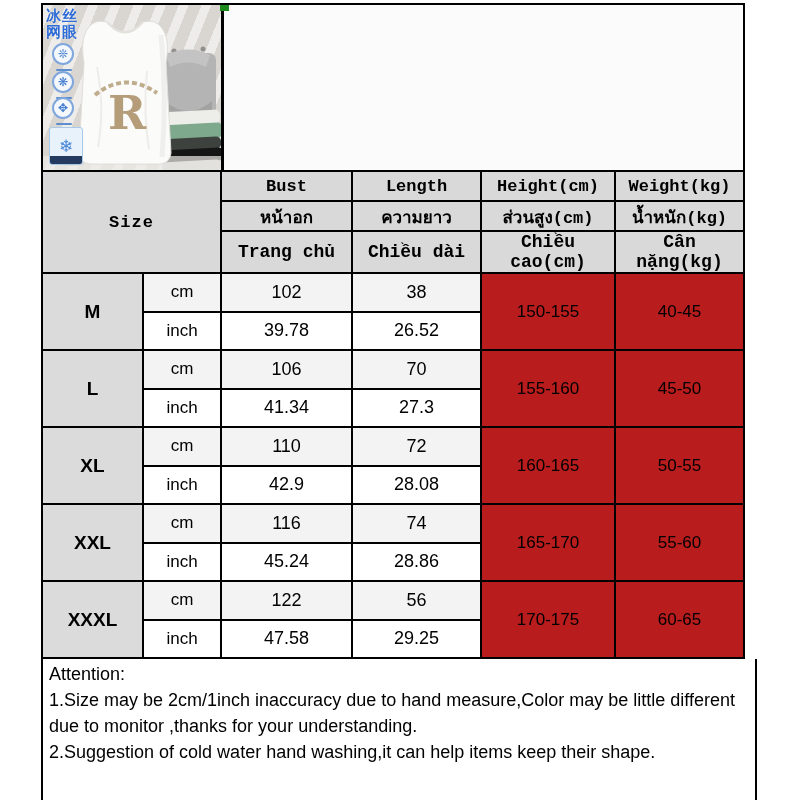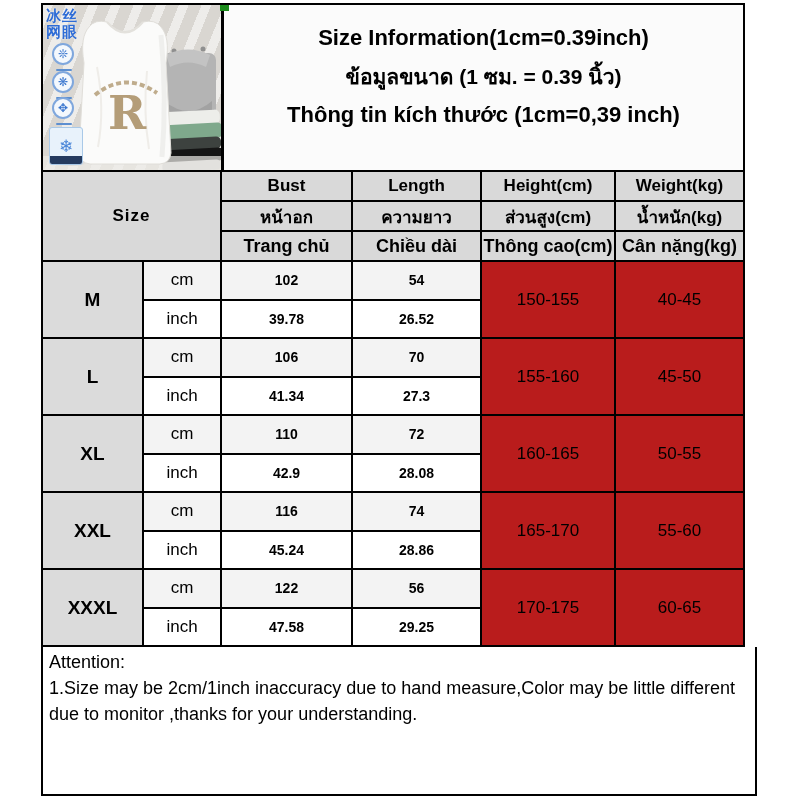--- a/index.html
+++ b/index.html
@@ -37,29 +37,29 @@
   .title-area { flex:1; display:flex; flex-direction:column; justify-content:center;
                 align-items:center; gap:9px; padding-bottom:22px; box-sizing:border-box; }
   .t-line { font-weight:bold; font-size:22px; white-space:nowrap; }
   .t-line.th { font-size:21px; }
 
   
   table.size-table { border-collapse:collapse; table-layout:fixed; width:704px; }
   .size-table th, .size-table td { border:2px solid #000; text-align:center;
                 vertical-align:middle; padding:0; overflow:hidden; }
   .size-table thead tr { height:30px; }
-  .size-table thead th { background:#d9d9d9; font-size:17px; font-weight:bold; }
+  .size-table thead th { background:#d9d9d9; font-size:17px; font-weight:bold;font-family:Liberation Mono, monospace; }
   .size-table thead tr.vi-row th { font-size:18px; }
   th.size-head { background:#d9d9d9; font-size:36px; font-weight:bold; letter-spacing:1px; }
   .size-table tbody tr { height:38.5px; }
   th.size-cell { background:#dbdbdb; font-size:19px; font-weight:bold; }
   th.unit { font-size:17px; font-weight:normal; }
   tr.r-cm th.unit, tr.r-cm td.val { background:#f3f3f3; }
   tr.r-inch th.unit, tr.r-inch td.val { background:#ffffff; }
-  td.val { font-size:14px; font-weight:bold; }
+  td.val { font-size:18px; font-weight:normal; }
   td.merged { background:#b91c1c; font-size:17px; font-weight:normal; }
 
   
   .attention { box-sizing:border-box; width:716px; min-height:149px;
                border:2px solid #000; border-top:none; background:#fff;
                padding:2px 6px; font-size:18px; line-height:26px; }
 </style>
 </head>
 <body>
 
@@ -121,25 +121,20 @@
           </div>
 
         <div class="badge-square" style="top:122px">
             <span>❄</span>
             <span class="bar"></span>
           </div>
       </div>
 
       <div class="green-marker"></div>
 
-      <div class="title-area">
-        <div class="t-line">Size Information(1cm=0.39inch)</div>
-        <div class="t-line th">ข้อมูลขนาด (1 ซม. = 0.39 นิ้ว)</div>
-        <div class="t-line">Thông tin kích thước (1cm=0,39 inch)</div>
-      </div>
     </div>
 
     <table class="size-table">
       <colgroup>
         <col style="width:101px">
           <col style="width:78px">
           <col style="width:131px">
         <col style="width:129px">
           <col style="width:134px">
           <col>
@@ -154,31 +149,31 @@
         </tr>
         <tr>
           <th>หน้าอก</th>
           <th>ความยาว</th>
           <th>ส่วนสูง(cm)</th>
           <th>น้ำหนัก(kg)</th>
         </tr>
         <tr class="vi-row">
           <th>Trang chủ</th>
           <th>Chiều dài</th>
-          <th>Thông cao(cm)</th>
+          <th>Chiều cao(cm)</th>
           <th>Cân nặng(kg)</th>
         </tr>
       </thead>
       <tbody>
 
         <tr class="r-cm">
           <th class="size-cell" rowspan="2">M</th>
           <th class="unit">cm</th>
           <td class="val">102</td>
-          <td class="val">54</td>
+          <td class="val">38</td>
           <td class="merged" rowspan="2">150-155</td>
           <td class="merged" rowspan="2">40-45</td>
         </tr>
         <tr class="r-inch">
           <th class="unit">inch</th>
           <td class="val">39.78</td>
           <td class="val">26.52</td>
         </tr>
 
         <tr class="r-cm">
@@ -235,16 +230,17 @@
           <th class="unit">inch</th>
           <td class="val">47.58</td>
           <td class="val">29.25</td>
         </tr>
       </tbody>
     </table>
 
     <div class="attention">
       <div>Attention:</div>
       <div>1.Size may be 2cm/1inch inaccuracy due to hand measure,Color may be little different due to monitor ,thanks for your understanding.</div>
+      <div>2.Suggestion of cold water hand washing,it can help items keep their shape.</div>
     </div>
 
   </div>
 </div>
 
 </body></html>

